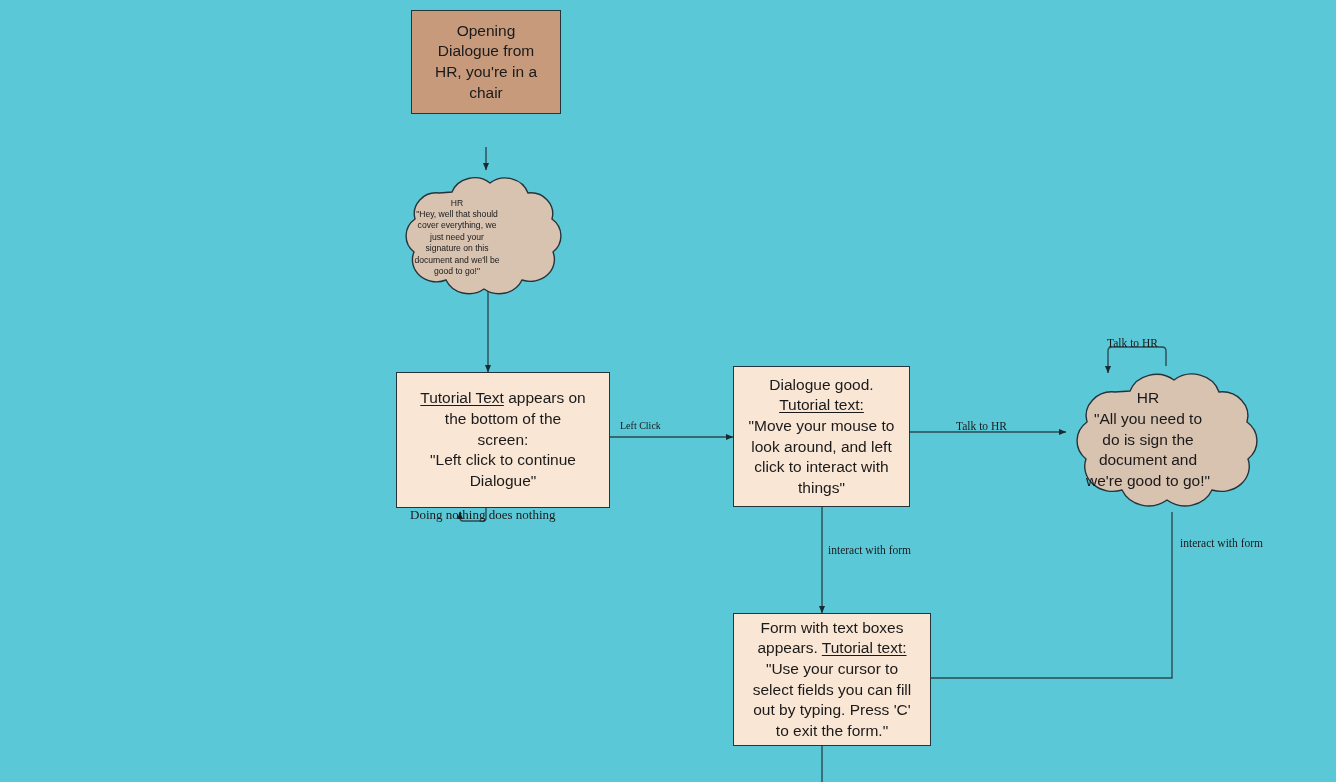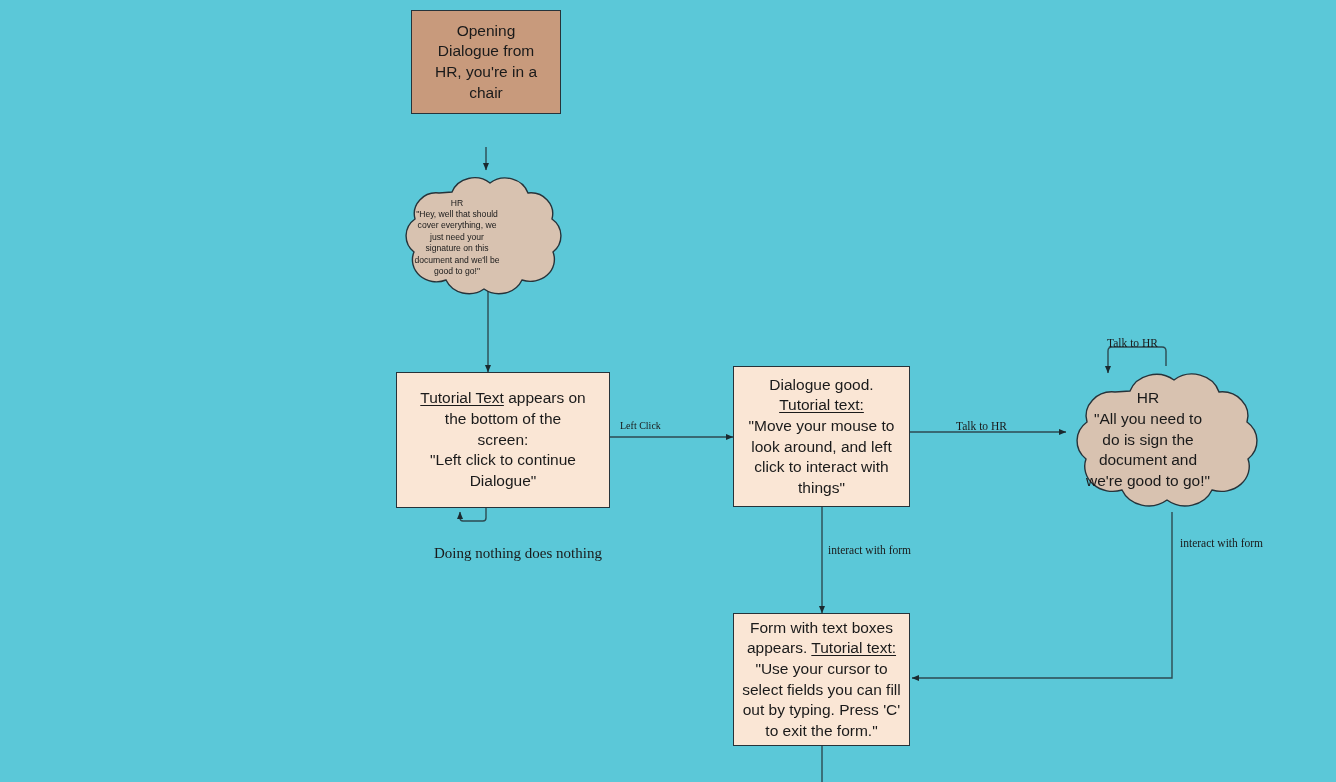--- a/index.html
+++ b/index.html
@@ -69,32 +69,32 @@
     white-space: nowrap;
     z-index: 5;
     font-family: Liberation Serif, serif;
   }
   u.ul { text-decoration: underline; text-underline-offset: 2px; }
 
   
   #node-opening   { left: 411px;  top: 10px;  width: 150px; height: 104px; font-size: 15.5px; }
   #node-tutorial  { left: 396px;  top: 372px; width: 214px; height: 136px; font-size: 15.5px; }
   #node-dialogue  { left: 733px;  top: 366px; width: 177px; height: 141px; font-size: 15.5px; }
-  #node-form      { left: 733px;  top: 613px; width: 177px; height: 133px; font-size: 15.5px; }
+  #node-form      { left: 733px;  top: 613px; width: 198px; height: 133px; font-size: 15.5px; }
 
   #cloud-hr1 { left: 398px; top: 170px; width: 178px; height: 135px; }
   #cloud-hr1 .cloud-text { font-size: 8.6px; width: 118px; }
 
   #cloud-hr2 { left: 1068px; top: 365px; width: 208px; height: 150px; }
   #cloud-hr2 .cloud-text { font-size: 15.5px; width: 160px; }
 
   #lbl-left-click   { left: 620px;  top: 420px; font-size: 10px; }
   #lbl-talk-hr-1    { left: 956px;  top: 420px; font-size: 11.5px; }
   #lbl-talk-hr-2    { left: 1107px; top: 337px; font-size: 11.5px; }
-  #lbl-nothing      { left: 410px;  top: 545px; font-size: 15px; margin-left: 24px; }
+  #lbl-nothing      { left: 410px;  top: 507px; font-size: 13px; }
   #lbl-interact-1   { left: 828px;  top: 544px; font-size: 11.5px; }
   #lbl-interact-2   { left: 1180px; top: 537px; font-size: 11.5px; }
 </style>
 </head>
 <body>
 
 <svg id="canvas" viewBox="0 0 1336 782" xmlns="http://www.w3.org/2000/svg">
   <defs>
     <marker id="arrow" markerWidth="9" markerHeight="9" refX="7.4" refY="3.2" orient="auto" markerUnits="userSpaceOnUse">
       <path d="M0,0 L7.6,3.2 L0,6.4 z" fill="#1a2a30"></path>

